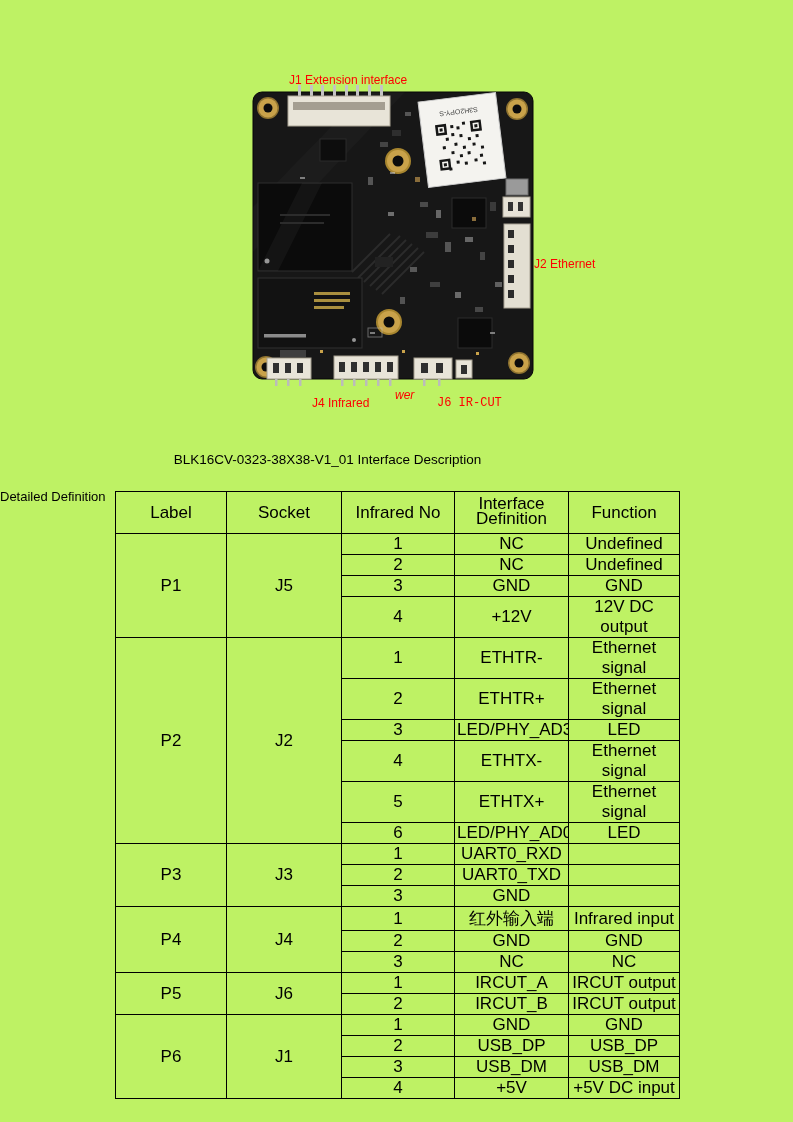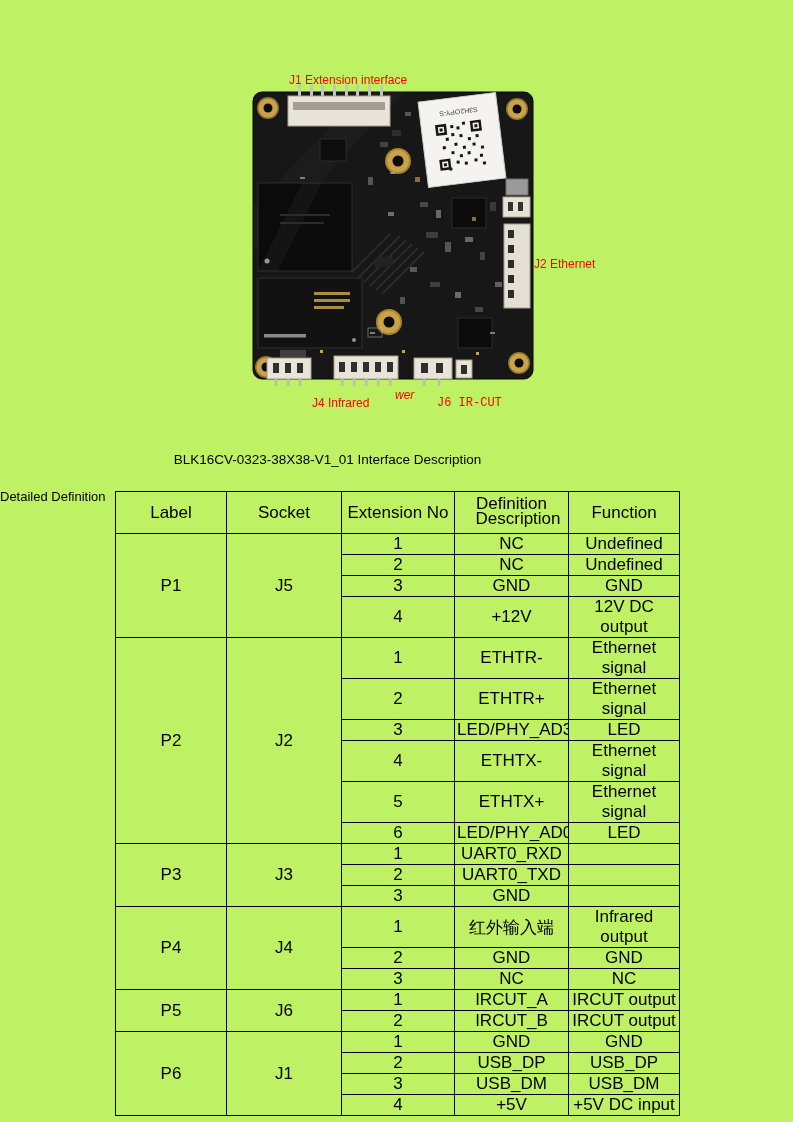--- a/index.html
+++ b/index.html
@@ -266,22 +266,22 @@
       <col style="width:111px">
         <col style="width:115px">
         <col style="width:113px">
         <col style="width:114px">
         <col style="width:111px">
     </colgroup>
     <thead>
       <tr>
         <th>Label</th>
         <th>Socket</th>
-        <th>Extension No</th>
-        <th><span class="th-wrap">Definition Description</span></th>
+        <th>Infrared No</th>
+        <th><span class="th-wrap">Interface Definition</span></th>
         <th>Function</th>
       </tr>
     </thead>
     <tbody>
         <tr>
           <td rowspan="4">P1</td>
           <td rowspan="4">J5</td>
           <td>1</td>
           <td>NC</td>
           <td>Undefined</td>
@@ -348,21 +348,21 @@
         <tr>
           <td>3</td>
           <td>GND</td>
           <td></td>
         </tr>
         <tr>
           <td rowspan="3">P4</td>
           <td rowspan="3">J4</td>
           <td>1</td>
           <td>红外输入端</td>
-          <td>Infrared output</td>
+          <td>Infrared input</td>
         </tr>
         <tr>
           <td>2</td>
           <td>GND</td>
           <td>GND</td>
         </tr>
         <tr>
           <td>3</td>
           <td>NC</td>
           <td>NC</td>

